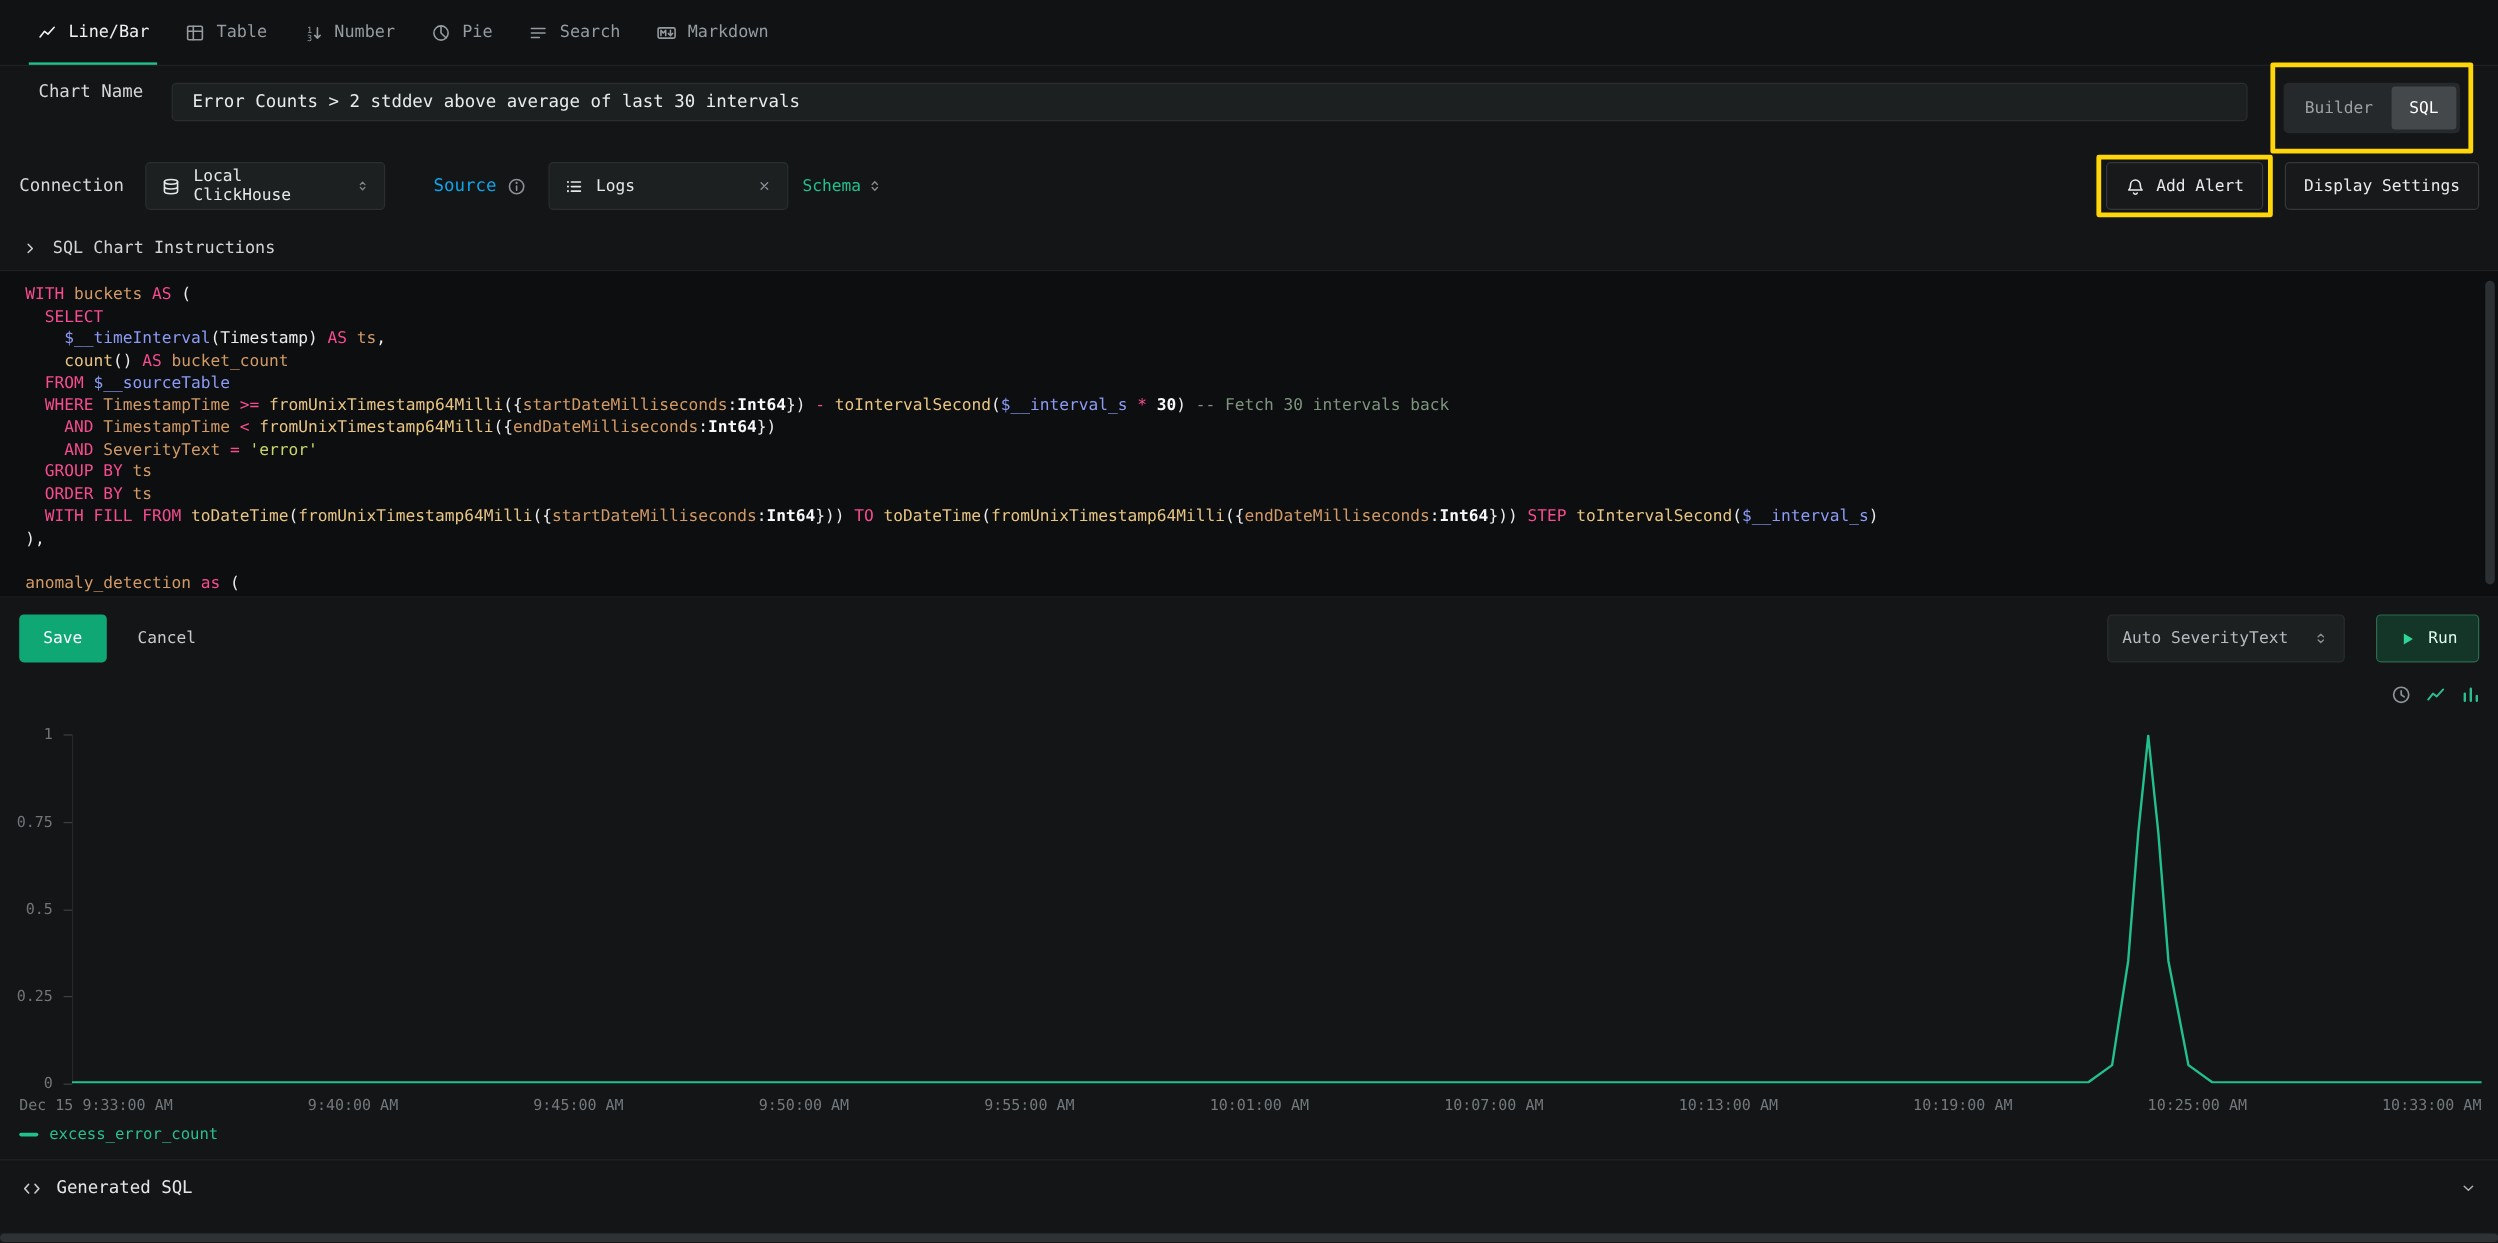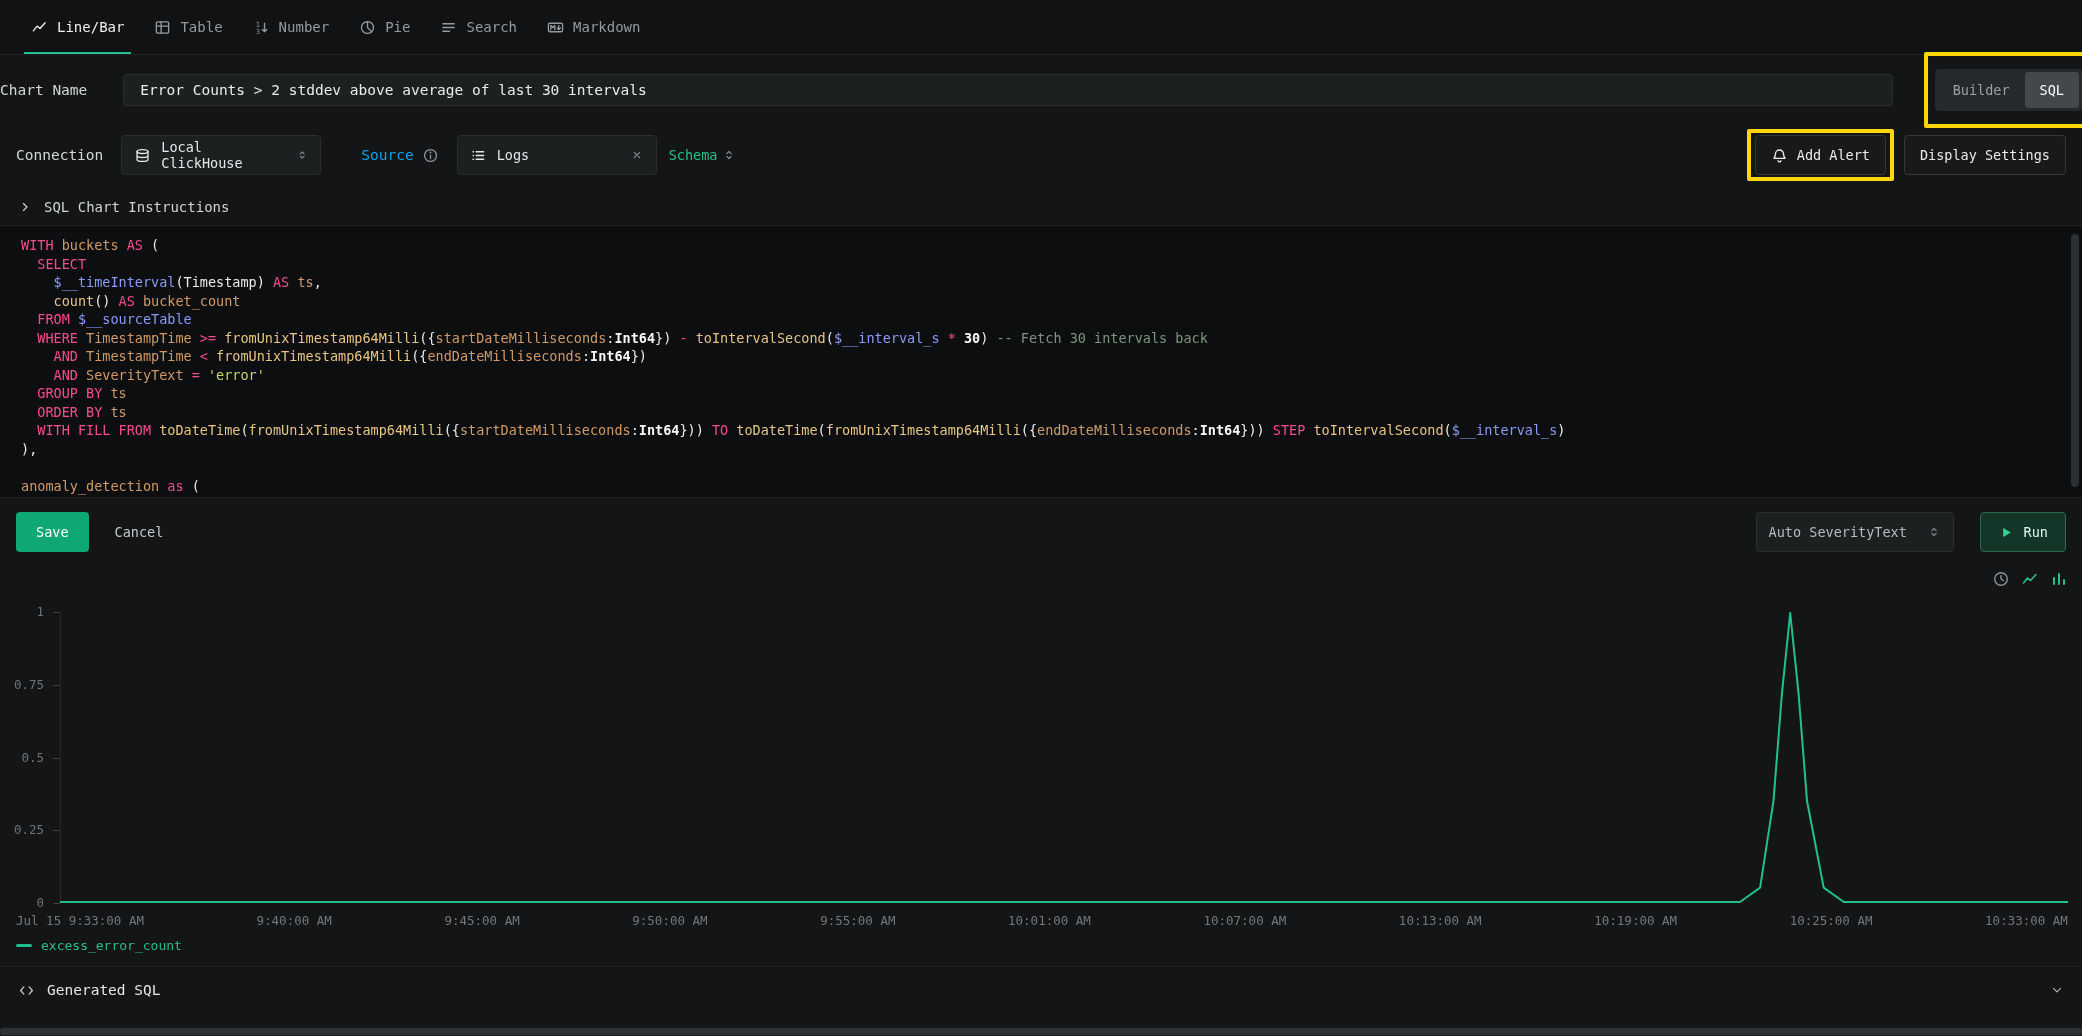--- a/index.html
+++ b/index.html
@@ -12,21 +12,21 @@
   .ic-sm{width:14px;height:14px}
   .ic-lg{width:18px;height:18px}
 
   
   .tabbar{height:54px;display:flex;align-items:stretch;padding:0 16px;background:#101213;border-bottom:1px solid #1f2224}
   .tab{display:flex;align-items:center;gap:9px;padding:0 15px;color:#959ba0;font-size:14px;position:relative;cursor:pointer}
   .tab.active{color:#eef0f1}
   .tab.active::after{content:"";position:absolute;left:8px;right:8px;bottom:0;height:2px;background:#22c08e}
 
   
-  .row-name{display:flex;align-items:center;padding:14px 0;gap:36px}
+  .row-name{display:flex;align-items:flex-start;padding:14px 32px;gap:24px}
   .field-label{color:#d5d8da;white-space:nowrap}
   .name-input{flex:1;height:32px;background:#1d2021;border:1px solid #2a2e30;border-radius:4px;color:#e9ebec;font-family:inherit;font-size:14.5px;padding:0 16px;outline:none;box-sizing:border-box}
   .mode-wrap{position:relative;margin-left:6px}
   .mode-group{display:flex;background:#26292b;border-radius:4px;padding:3px;align-items:center}
   .mode-btn{height:36px;padding:0 15px;display:flex;align-items:center;border-radius:3px;color:#9aa0a5;font-size:13.5px;background:transparent;border:none;font-family:inherit;cursor:pointer}
   .mode-btn.active{background:#44484b;color:#ffffff}
 
   
   .row-conn{display:flex;align-items:center;padding:10px 16px 14px;gap:18px}
   .select{height:40px;background:#1d2021;border:1px solid #2a2e30;border-radius:4px;display:flex;align-items:center;gap:10px;padding:0 12px;color:#e5e8ea;font-size:13.5px;box-sizing:border-box;cursor:pointer}
@@ -285,21 +285,21 @@
       <div class="y-label" style="top: 256.25px;">0.25</div>
       <div class="y-tick" style="top: 264.25px;"></div>
       <div class="y-label" style="top: 329px;">0</div>
       <div class="y-tick" style="top: 337px;"></div>
     </div>
   <div class="y-line"></div>
   <svg id="series-svg" class="plot" width="2008" height="291" viewBox="0 0 2008 291">
     <polyline id="series-line" fill="none" stroke-width="2" stroke-linejoin="round" stroke-linecap="round" points="0.0,290.0 1680.0,290.0 1700.1,275.6 1713.5,188.8 1721.9,81.9 1730.2,1.0 1738.6,81.9 1747.0,188.8 1763.7,275.6 1783.8,290.0 2008.0,290.0" stroke="#22c08e"></polyline>
   </svg>
   <div class="x-labels" id="x-labels">
-      <span>Jul 15 9:33:00 AM</span>
+      <span>Dec 15 9:33:00 AM</span>
       <span>9:40:00 AM</span>
       <span>9:45:00 AM</span>
       <span>9:50:00 AM</span>
       <span>9:55:00 AM</span>
       <span>10:01:00 AM</span>
       <span>10:07:00 AM</span>
       <span>10:13:00 AM</span>
       <span>10:19:00 AM</span>
       <span>10:25:00 AM</span>
       <span>10:33:00 AM</span>

